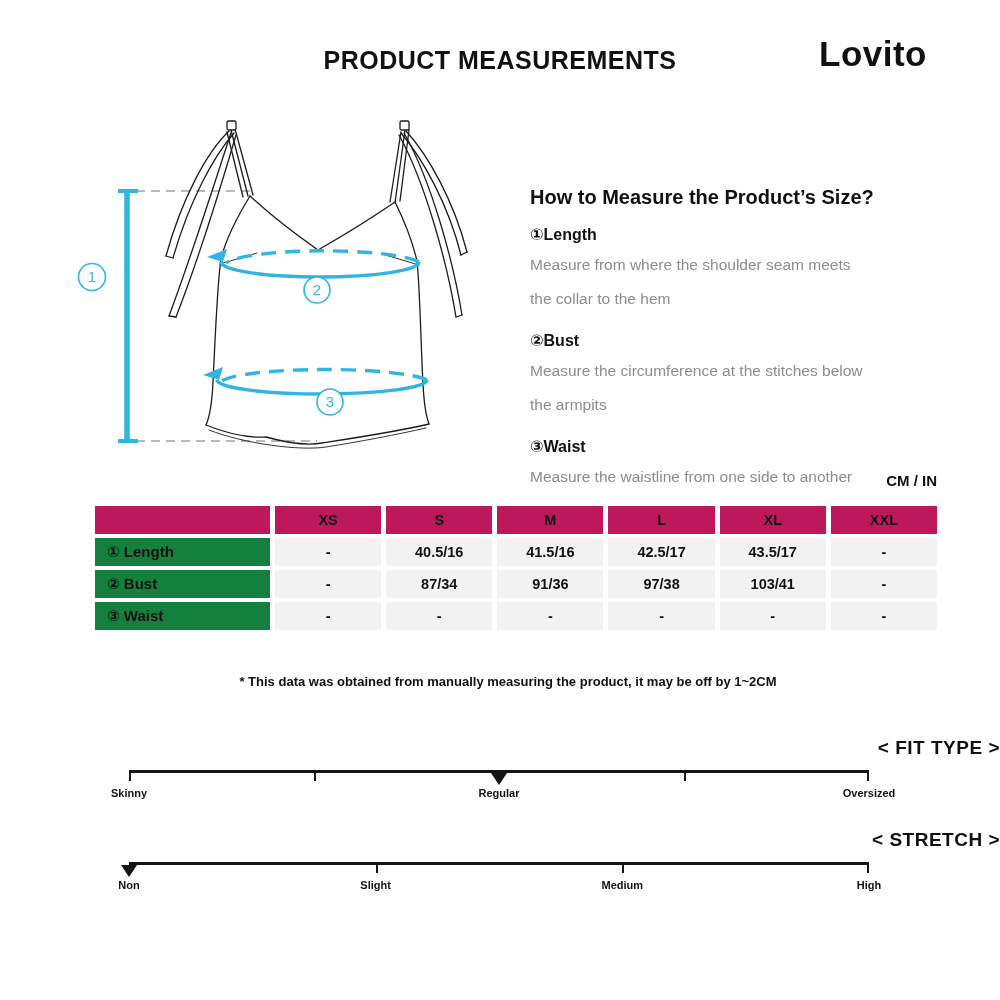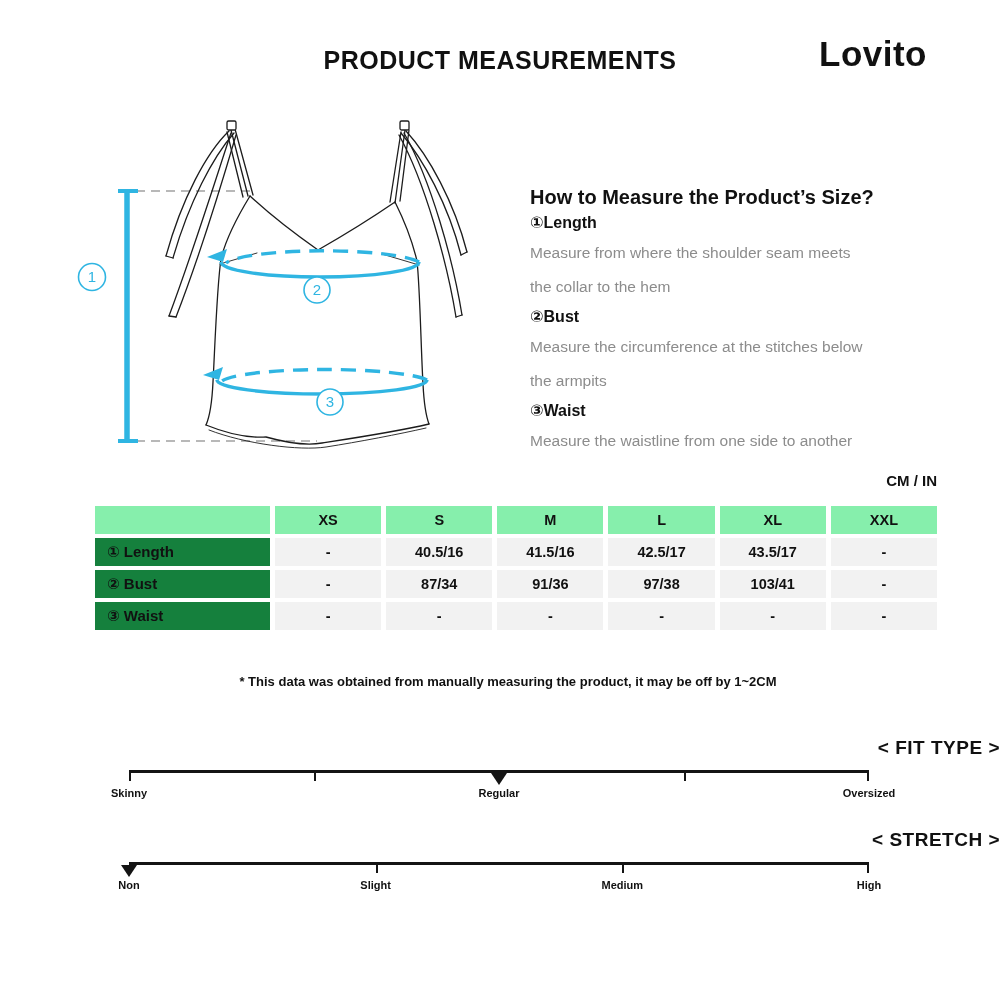--- a/index.html
+++ b/index.html
@@ -11,30 +11,30 @@
   .page-title { position:absolute; top:46px; left:50%; transform:translateX(-50%);
     font-size:25px; font-weight:800; letter-spacing:.5px; white-space:nowrap; }
   .brand-logo { position:absolute; top:34px; right:73px; font-size:35px; font-weight:800; letter-spacing:.5px; }
 
   
   .garment-svg { position:absolute; left:60px; top:110px; }
 
   
   .howto { position:absolute; left:530px; top:184px; width:440px; }
   .howto h2 { font-size:20px; line-height:26px; font-weight:700; margin-bottom:0; }
-  .howto .item-name { font-size:16px; line-height:26px; font-weight:700; }
+  .howto .item-name { font-size:16px; line-height:26px; font-weight:700;margin-top:12px; }
   .howto .item-desc { font-size:15.5px; line-height:34px; color:#8c8c8c; white-space:pre-line; }
 
   
   .unit-label { position:absolute; top:472px; right:63px; font-size:15px; font-weight:700; }
   .size-table { position:absolute; left:95px; top:506px; width:842px;
     display:grid; grid-template-columns:175px repeat(6, 1fr); gap:4px 5px; }
   .size-table > div { height:28px; display:flex; align-items:center; justify-content:center;
     font-size:14.5px; font-weight:700; }
-  .size-table .th { background:#86efac; }
+  .size-table .th { background:#be185d; }
   .size-table .tl { background:#15803d; justify-content:flex-start; padding-left:12px; font-size:15px; }
   .size-table .td { background:#f2f2f2; }
 
   .footnote { position:absolute; top:674px; left:8px; width:100%; text-align:center;
     font-size:13px; font-weight:700; }
 
   
   .scale-title { position:absolute; left:0; width:100%; text-align:right;
     font-size:19px; font-weight:700; letter-spacing:.5px; }
   .scale-bar { position:absolute; left:129px; width:740px; height:46px; }

